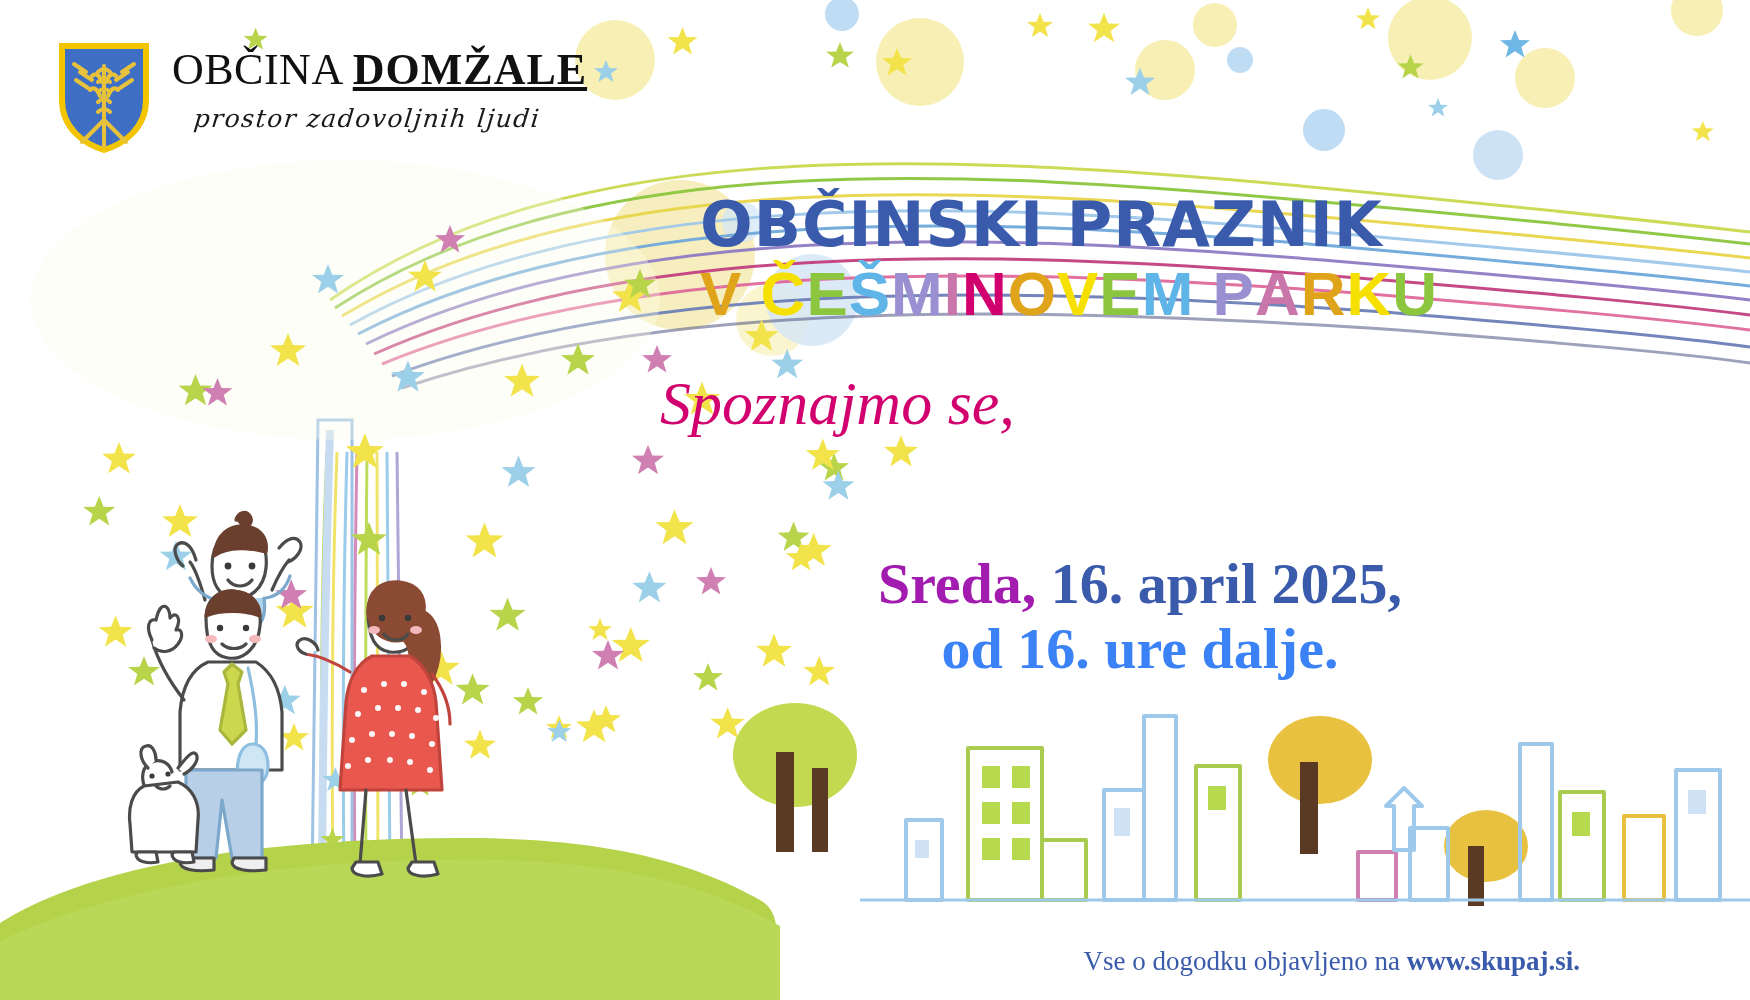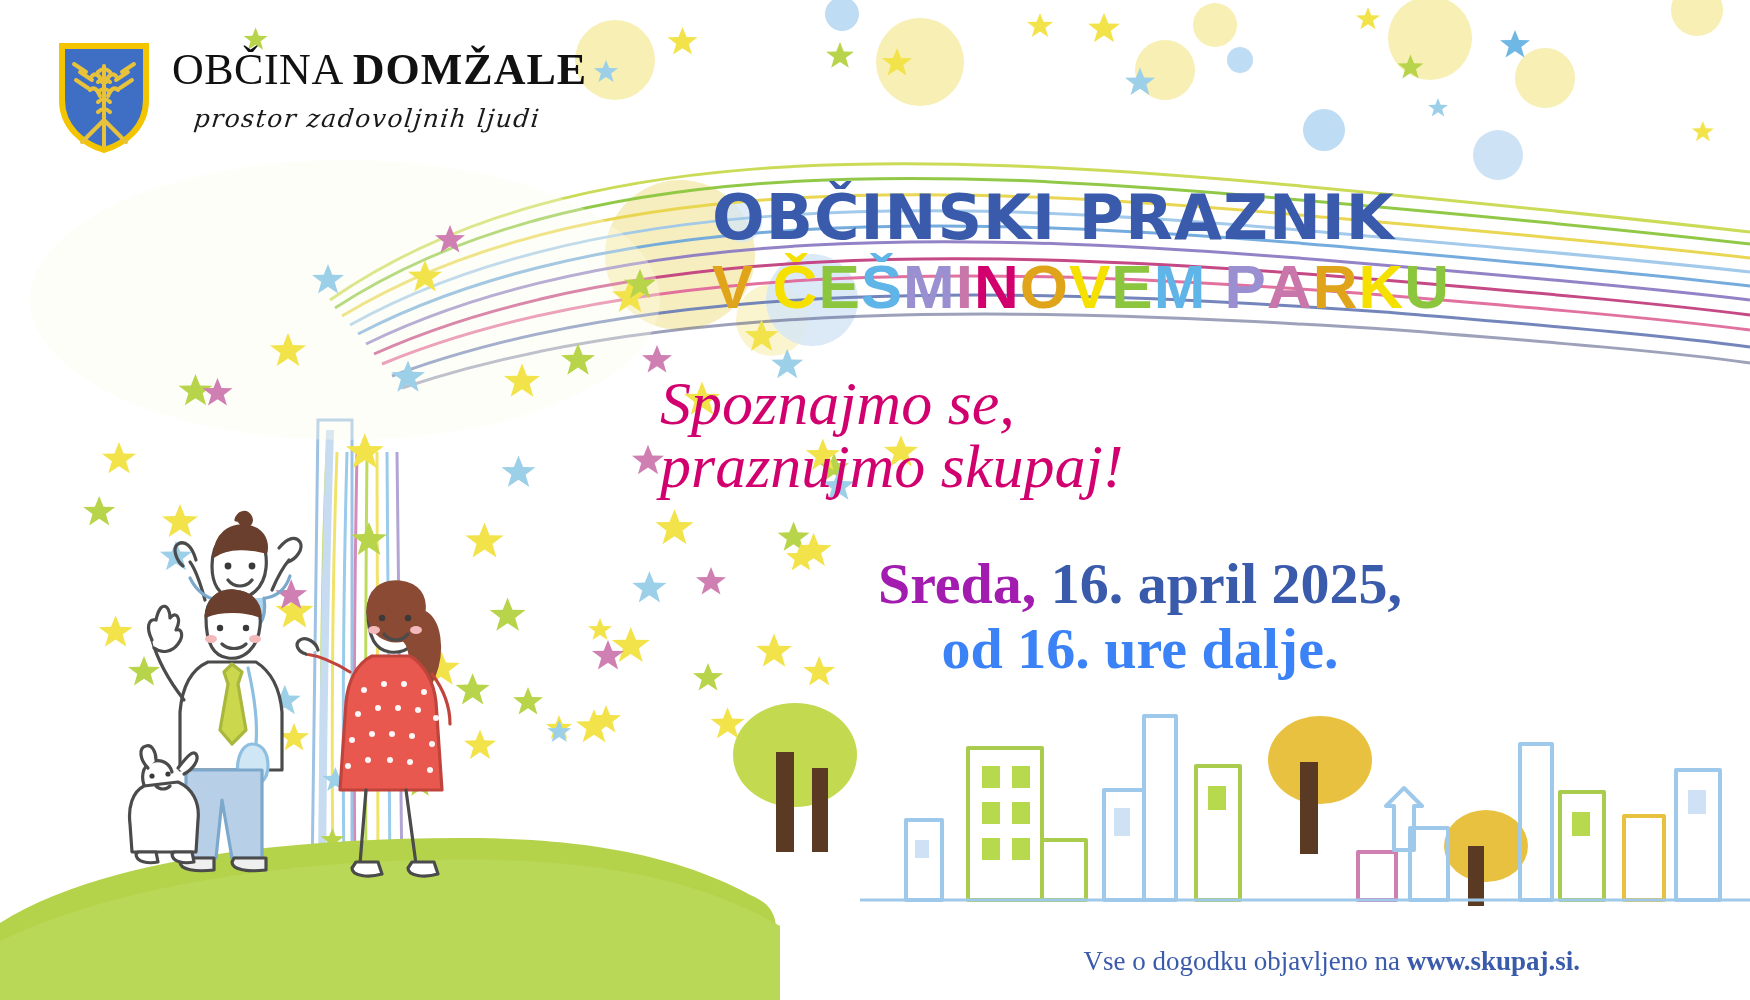--- a/index.html
+++ b/index.html
@@ -7,27 +7,27 @@
   #poster{position:relative;width:1750px;height:1000px;background:#ffffff;overflow:hidden;}
   .abs{position:absolute;}
 
   
   #logo-block{left:58px;top:42px;display:flex;align-items:flex-start;}
   #crest{width:92px;height:112px;position:relative;}
   #logo-text{margin-left:22px;padding-top:6px;}
   #logo-title{font-family:"Liberation Serif",serif;font-size:44px;letter-spacing:.5px;
               color:#111;line-height:1;white-space:nowrap;}
   #logo-title .thin{font-weight:400;}
-  #logo-title .fat{font-weight:700;letter-spacing:1px;}
+  #logo-title .fat{font-weight:700;letter-spacing:1px;text-decoration:underline;}
   #logo-tag{margin-top:12px;margin-left:22px;font-family:"DejaVu Serif",serif;
             font-style:italic;font-size:25px;color:#1a1a1a;letter-spacing:1.5px;
             transform:skewX(-6deg);white-space:nowrap;}
 
   
-  #headline{left:700px;top:185px;width:880px;margin-left:12px;}
+  #headline{left:700px;top:192px;width:880px;}
   .hl1{font-family:"DejaVu Sans",sans-serif;font-weight:700;font-size:62px;letter-spacing:1px;
        color:#3a5bab;line-height:1.05;white-space:nowrap;}
   .hl2{font-family:Liberation Sans, sans-serif;font-weight:700;font-size:62px;letter-spacing:1px;
        line-height:1.05;white-space:nowrap;margin-top:4px;}
   .hl2 span{display:inline-block;}
 
   #subtitle{left:660px;top:372px;width:880px;text-align:left;}
   .sub{font-family:"Liberation Serif",serif;font-style:italic;font-weight:400;
        font-size:62px;color:#d2006e;line-height:1.02;white-space:nowrap;}
 
@@ -378,21 +378,20 @@
     </div>
   </div>
 
   <div class="abs" id="headline">
     <div class="hl1">OBČINSKI PRAZNIK</div>
     <div class="hl2" id="hl2"><span style="color: rgb(224, 164, 26);">V</span><span>&nbsp;</span><span style="color: rgb(245, 224, 0);">Č</span><span style="color: rgb(140, 198, 62);">E</span><span style="color: rgb(95, 180, 232);">Š</span><span style="color: rgb(154, 143, 208);">M</span><span style="color: rgb(201, 119, 170);">I</span><span style="color: rgb(210, 0, 110);">N</span><span style="color: rgb(224, 164, 26);">O</span><span style="color: rgb(245, 224, 0);">V</span><span style="color: rgb(140, 198, 62);">E</span><span style="color: rgb(95, 180, 232);">M</span><span>&nbsp;</span><span style="color: rgb(154, 143, 208);">P</span><span style="color: rgb(201, 119, 170);">A</span><span style="color: rgb(224, 164, 26);">R</span><span style="color: rgb(245, 224, 0);">K</span><span style="color: rgb(140, 198, 62);">U</span></div>
   </div>
 
   <div class="abs" id="subtitle">
     <div class="sub">Spoznajmo se,</div>
-    <div class="sub">praznujmo skupaj!</div>
   </div>
 
   <div class="abs" id="dateblock">
     <div class="dt"><span class="day">Sreda,</span> <span class="date">16. april 2025,</span></div>
     <div class="dt"><span class="time">od 16. ure dalje.</span></div>
   </div>
 
   <div class="abs" id="footer"><span>Vse o dogodku objavljeno na </span><b>www.skupaj.si.</b></div>
 
 </div>

